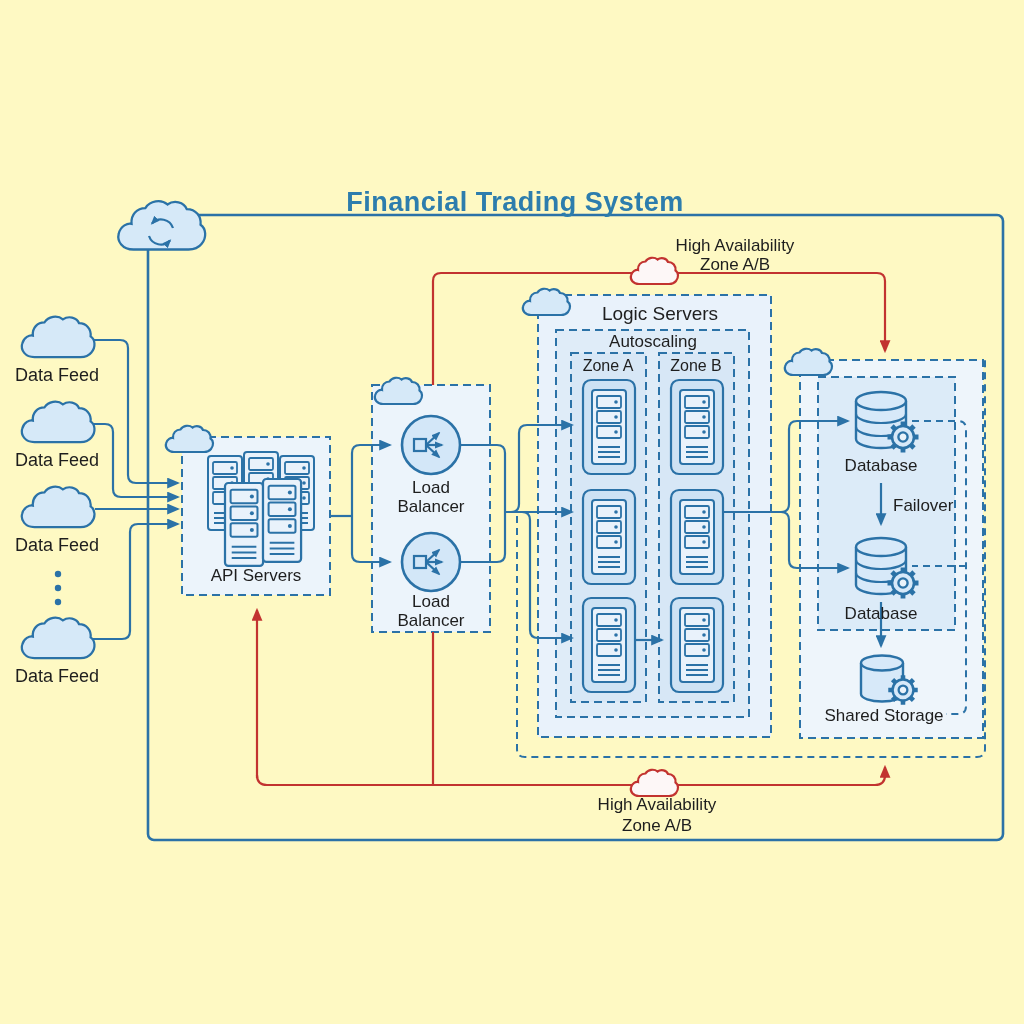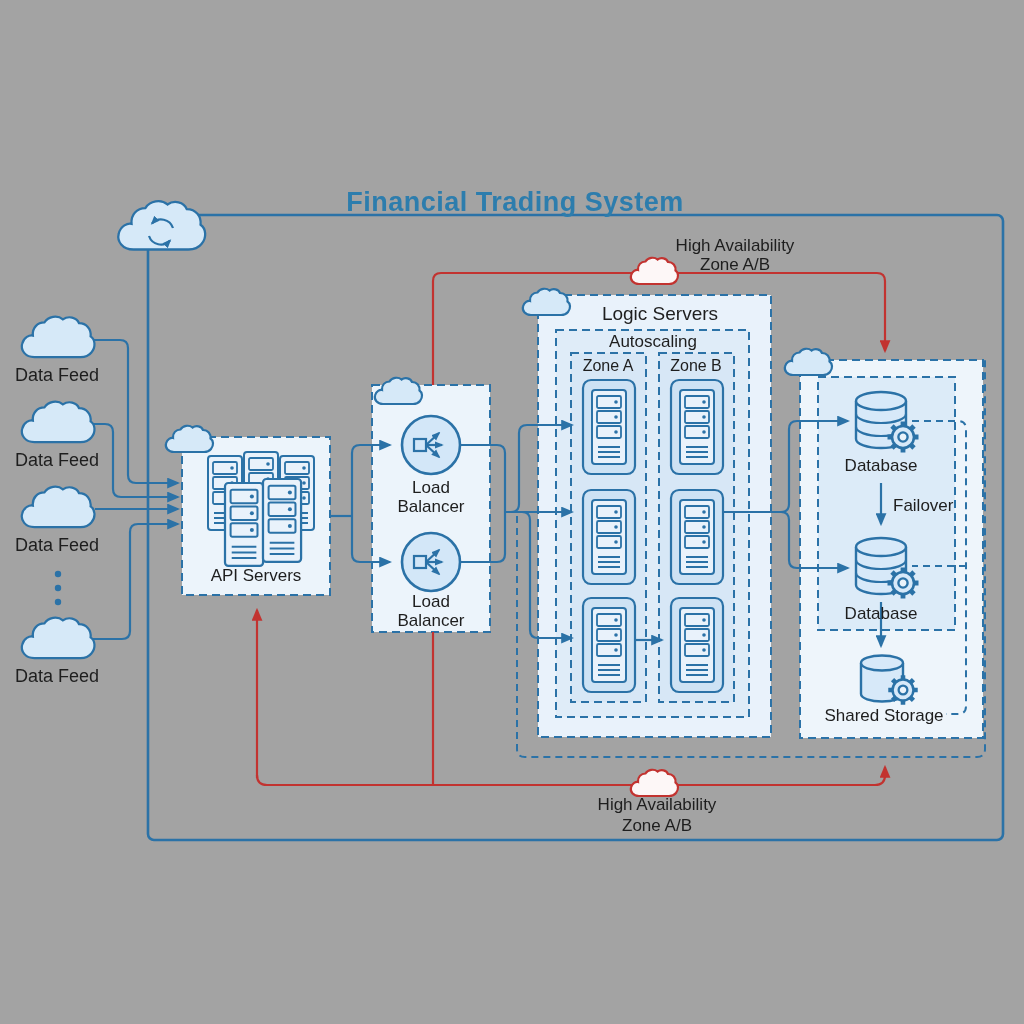--- a/index.html
+++ b/index.html
@@ -1,16 +1,16 @@
 <!DOCTYPE html>
 <html><head>
 <meta charset="utf-8">
 <style>
   html,body{margin:0;padding:0;background:#ffffff;}
-  .stage{position:relative;width:1024px;height:1024px;background:#a3a3a3;overflow:hidden;
+  .stage{position:relative;width:1024px;height:1024px;background:#fef9c3;overflow:hidden;
          font-family:"Liberation Sans", sans-serif;}
   svg{display:block;}
   text{font-family:"Liberation Sans", sans-serif;fill:#1e1e1e;}
   .ttl{font-size:27px;font-weight:bold;fill:#2d7dad;letter-spacing:0.5px;}
   .lbl{font-size:17px;}
   .lblB{font-size:18px;}
   .hdr{font-size:19px;}
   .med{font-size:17px;}
   .zon{font-size:16px;}
   .mid{text-anchor:middle;}

